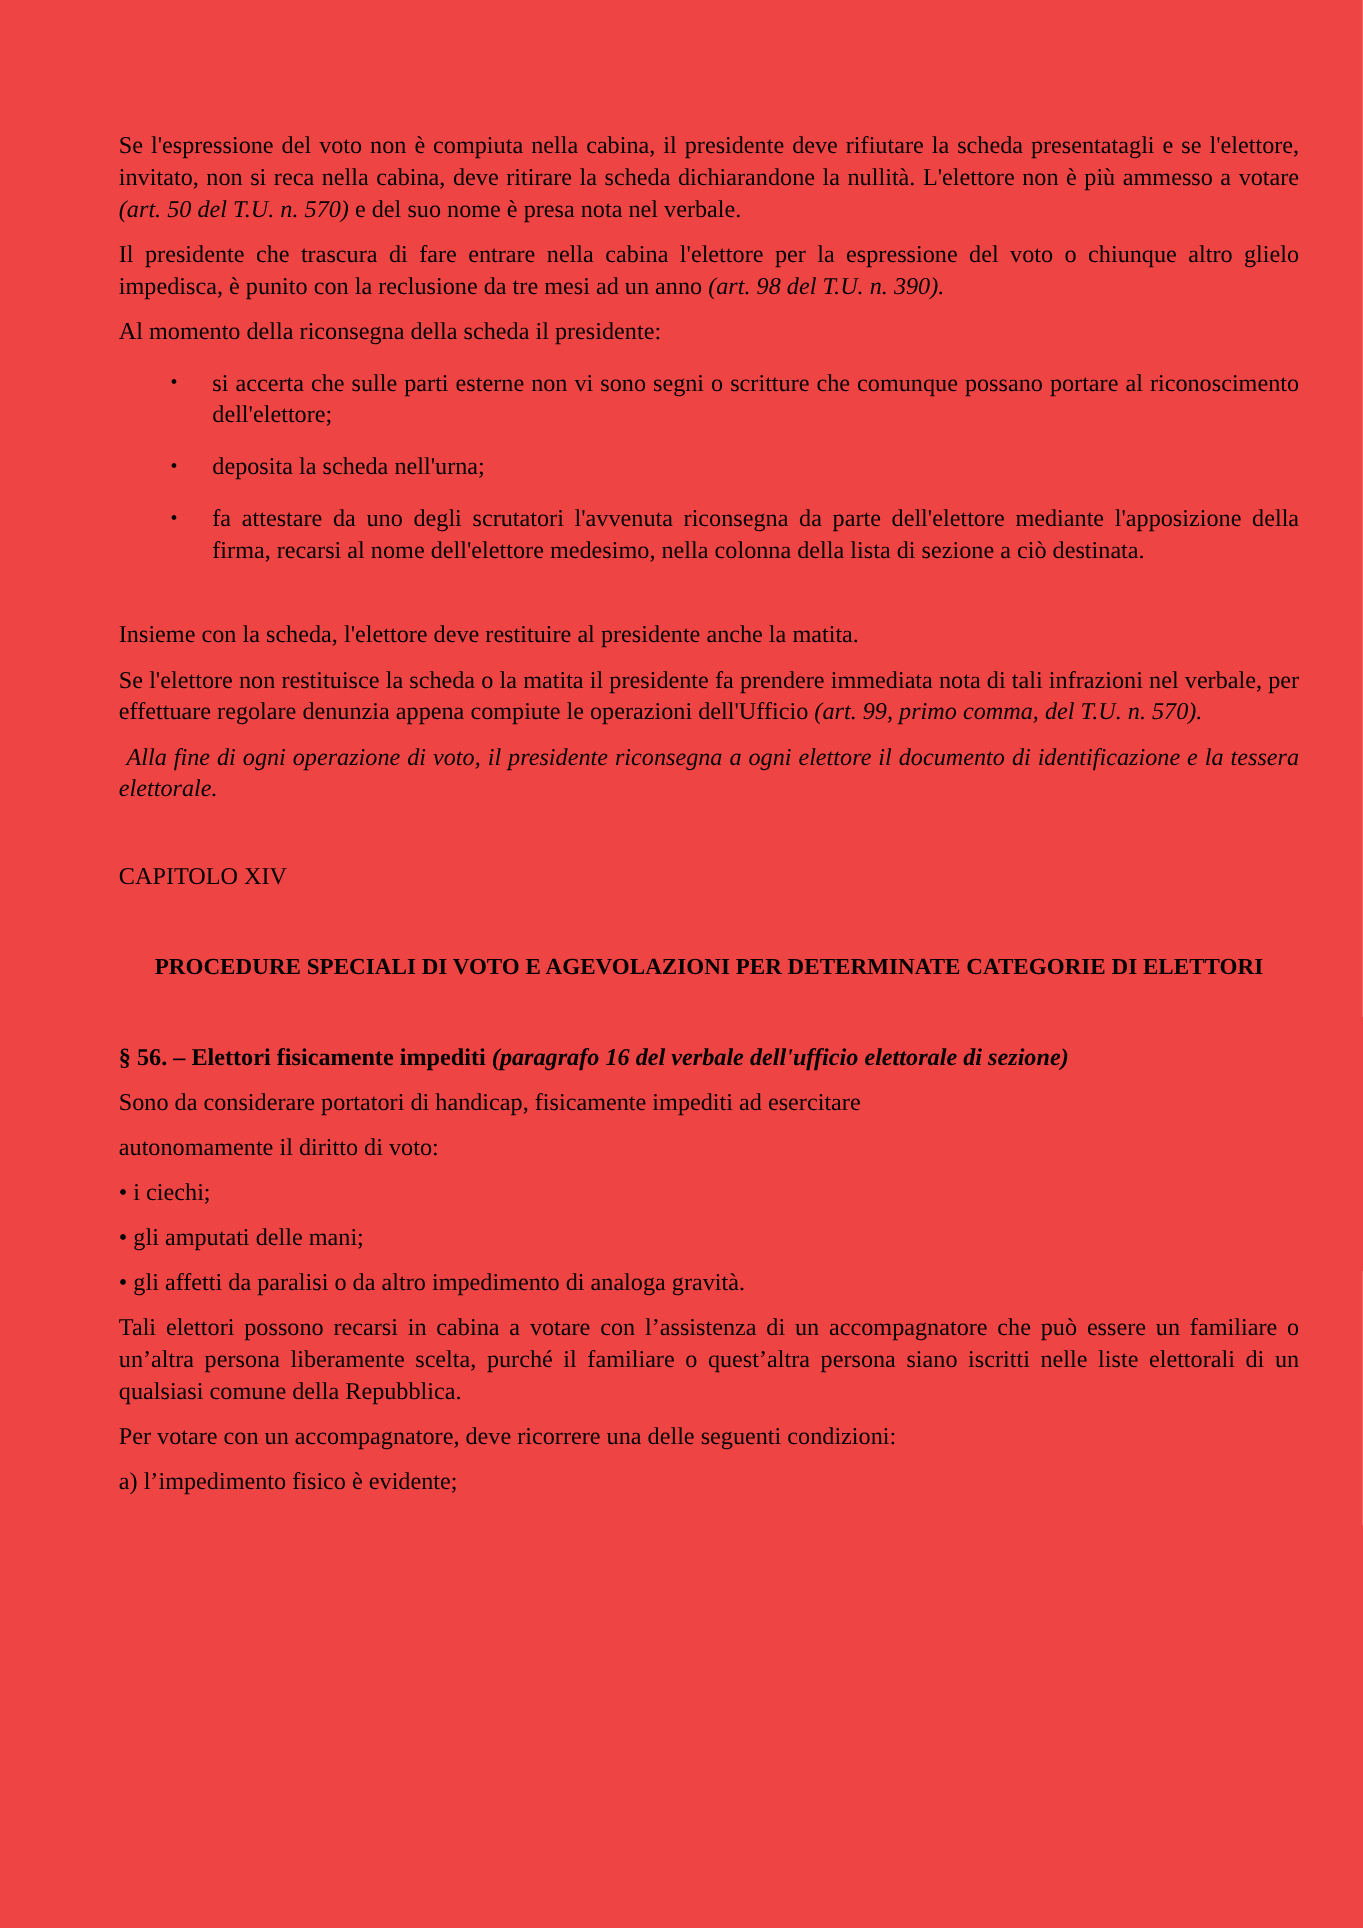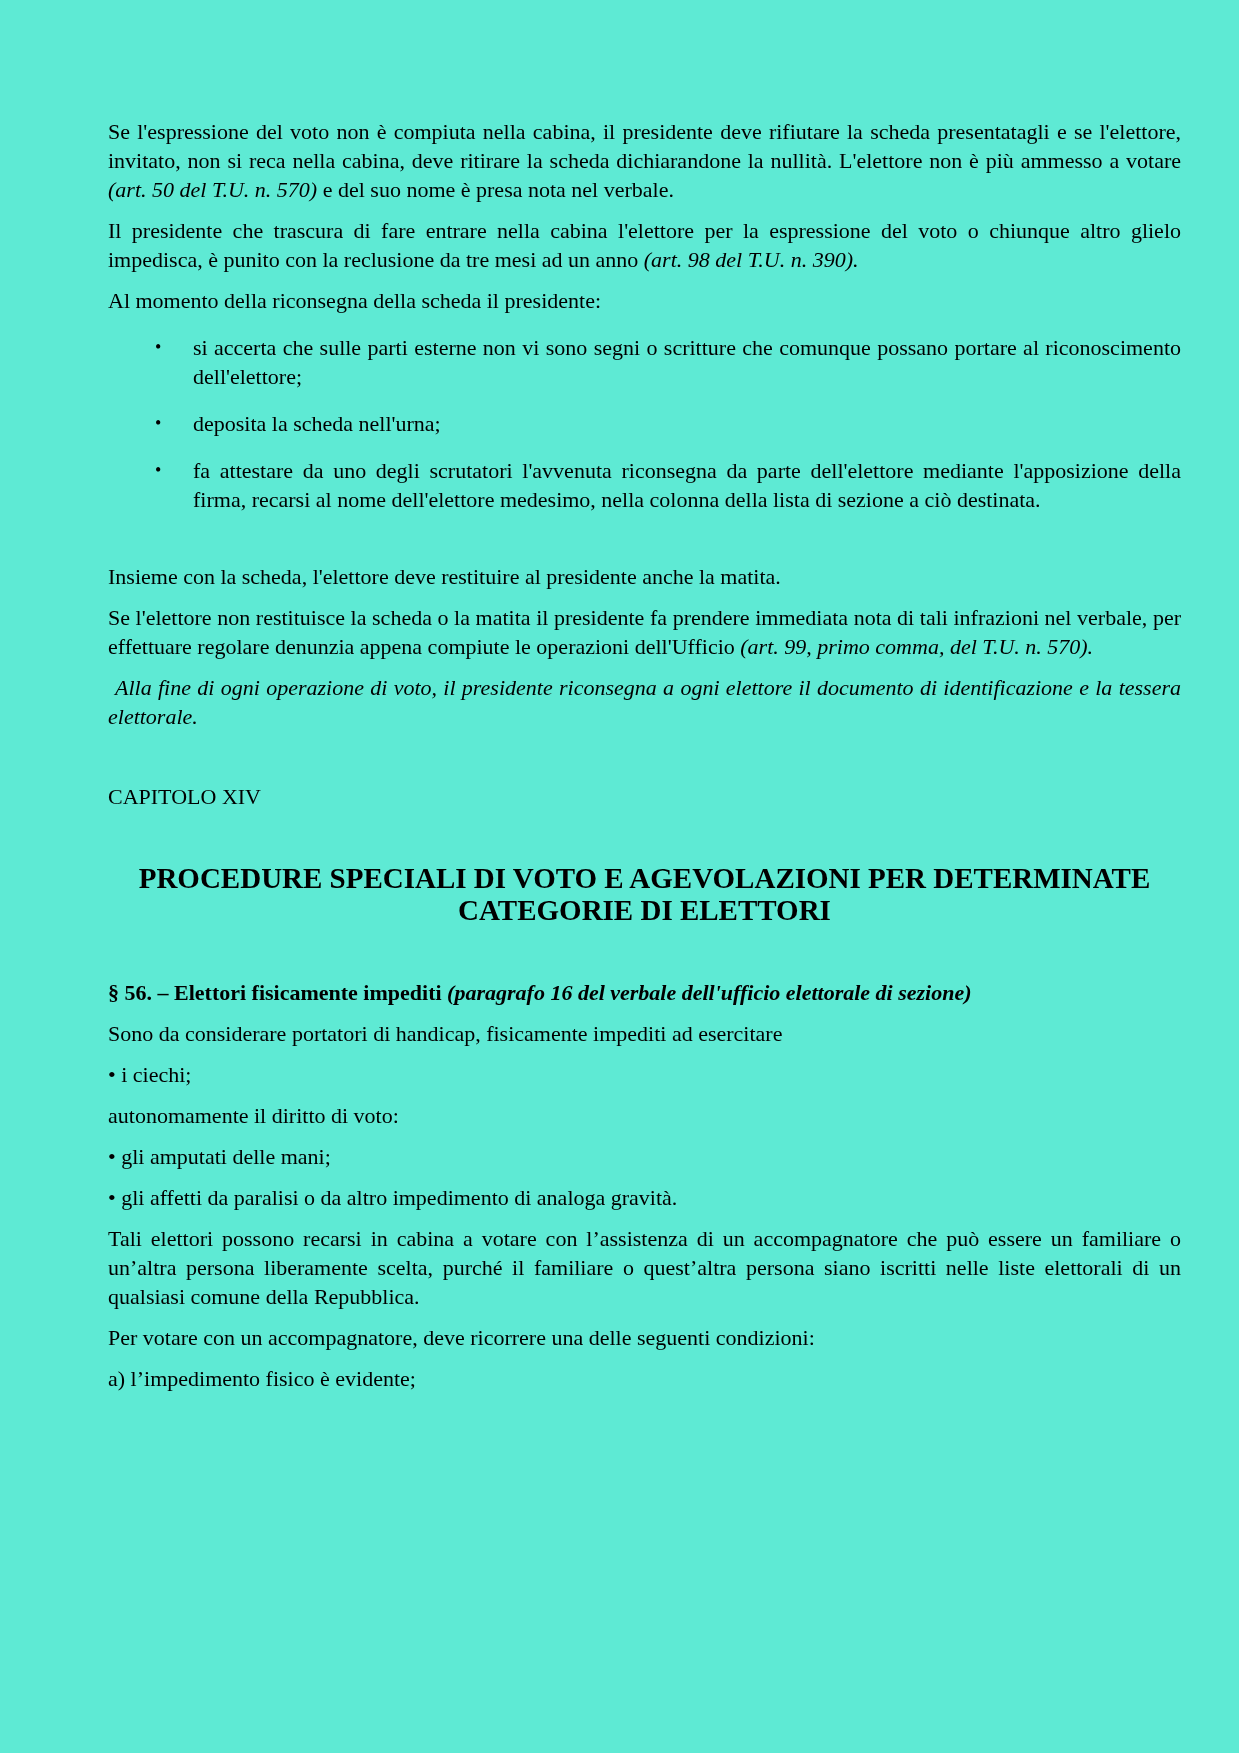--- a/index.html
+++ b/index.html
@@ -6,21 +6,21 @@
     margin: 0;
     padding: 0;
     background: #ffffff;
   }
   .page {
     position: relative;
     width: 1239px;
     height: 1753px;
     box-sizing: border-box;
     padding: 117px 58px 0 108px;
-    background: #5eead4;
+    background: #ef4444;
     color: #000000;
     font-family: "Liberation Serif", "DejaVu Serif", serif;
     font-size: 22px;
     line-height: 29px;
     overflow: hidden;
   }
   .page p {
     margin: 12px 0 0 0;
     text-align: justify;
     hyphens: none;
@@ -41,21 +41,21 @@
   }
   .sp-insieme { margin-top: 48px !important; }
   .chapter-title {
     margin-top: 51px !important;
     text-align: right;
   }
   .chapter-heading {
     margin-top: 51px !important;
     text-align: center !important;
     font-weight: bold;
-    font-size: 29px;
+    font-size: 21px;
     line-height: 32px;
   }
   .sec56 {
     margin-top: 52px !important;
     font-weight: bold;
     text-align: right;
   }
   .indent-sm { text-indent: 7px; font-style: italic; }
 </style>
 </head>
@@ -82,23 +82,23 @@
   <p class="indent-sm"><span>Alla fine di ogni operazione di voto, il presidente riconsegna a ogni elettore il documento di identificazione e la tessera elettorale.</span></p>
 
   <p class="chapter-title"><span>CAPITOLO XIV</span></p>
 
   <p class="chapter-heading"><span>PROCEDURE SPECIALI DI VOTO E AGEVOLAZIONI PER DETERMINATE CATEGORIE DI ELETTORI</span></p>
 
   <p class="sec56"><span>§ 56. – Elettori fisicamente impediti </span><span class="it">(paragrafo 16 del verbale dell'ufficio elettorale di sezione)</span></p>
 
   <p><span>Sono da considerare portatori di handicap, fisicamente impediti ad esercitare</span></p>
 
+  <p><span>autonomamente il diritto di voto:</span></p>
+
   <p><span>• i ciechi;</span></p>
-
-  <p><span>autonomamente il diritto di voto:</span></p>
 
   <p><span>• gli amputati delle mani;</span></p>
 
   <p><span>• gli affetti da paralisi o da altro impedimento di analoga gravità.</span></p>
 
 
   <p><span>Tali elettori possono recarsi in cabina a votare con l’assistenza di un accompagnatore che può essere un familiare o un’altra persona liberamente scelta, purché il familiare o quest’altra persona siano iscritti nelle liste elettorali di un qualsiasi comune della Repubblica.</span></p>
 
   <p><span>Per votare con un accompagnatore, deve ricorrere una delle seguenti condizioni:</span></p>
 

